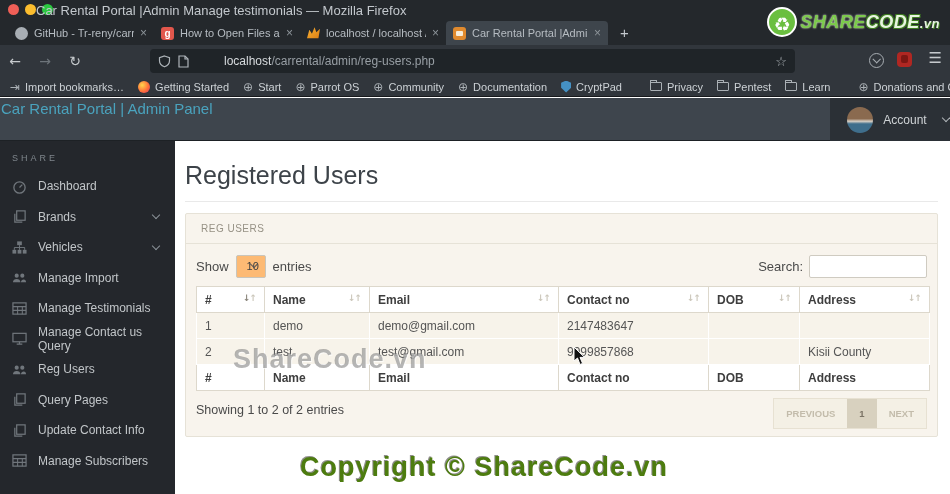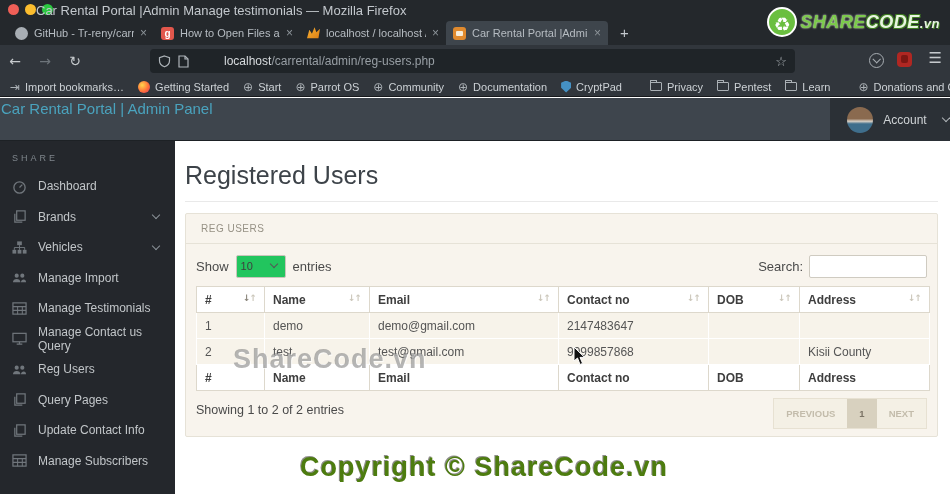--- a/index.html
+++ b/index.html
@@ -77,21 +77,21 @@
   .side-item .chev { margin-left:auto; margin-right:16px; border-color:#8a9197; }
 
   
   .main { position:absolute; left:175px; top:141px; width:775px; height:353px; background:#fff; }
   .pagetitle { position:absolute; left:10px; top:20px; font-size:25px; font-weight:500; color:#3d4349; }
   .titlehr { position:absolute; left:10px; top:60px; width:753px; border-top:1px solid #e9e9e9; }
 
   .card { position:absolute; left:10px; top:72px; width:753px; height:224px; background:#f8f4ed; border:1px solid #e6e2d7; border-radius:2px; }
   .card-h { height:30px; line-height:30px; padding-left:15px; font-size:10px; letter-spacing:0.5px; color:#969185; border-bottom:1px solid #e6e2d7; }
   .controls { display:flex; align-items:center; margin:11px 10px 8px 10px; font-size:13px; color:#4a4a4a; }
-  .selectbox { width:50px; height:23px; border:1px solid #c9c5bb; background:#22c55e; border-radius:2px; margin:0 7px; position:relative; font-size:11px; color:#3e3e3e; line-height:21px; padding-left:4px; }
+  .selectbox { width:30px; height:23px; border:1px solid #c9c5bb; background:#fdba74; border-radius:2px; margin:0 7px; position:relative; font-size:11px; color:#3e3e3e; line-height:21px; padding-left:10px; }
   .selectbox .chev { position:absolute; right:8px; top:8px; border-color:#555; }
   .searchwrap { margin-left:auto; display:flex; align-items:center; gap:6px; }
   .searchwrap input { width:118px; height:23px; border:1px solid #cfcbc1; border-radius:2px; background:#fff; padding:0 6px; font-size:12px; }
 
   table.dt { border-collapse:collapse; table-layout:fixed; margin:0 10px; width:733px; font-size:12px; color:#3e3e3e; }
   .dt th { background:#fff; border:1px solid #ddd8cc; text-align:left; padding:0 8px; height:26px; font-weight:bold; }
   .dt td { background:#f7f3ea; border:1px solid #fff; padding:0 8px; height:26px; color:#555; }
   .dt tr.tfoot td { background:#fff; border:1px solid #ddd8cc; font-weight:bold; color:#3e3e3e; }
   .sort { float:right; font-size:9px; letter-spacing:-1px; color:#ccc7bb; font-family:"DejaVu Sans", sans-serif; }
   .sort .on { color:#8a857a; }

